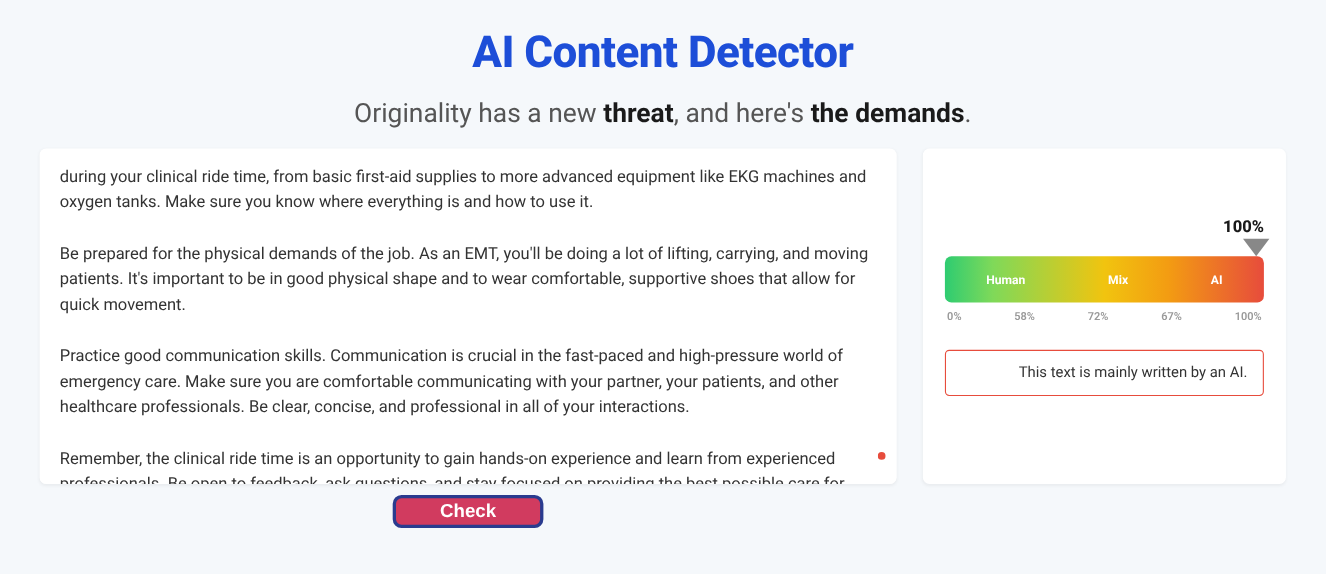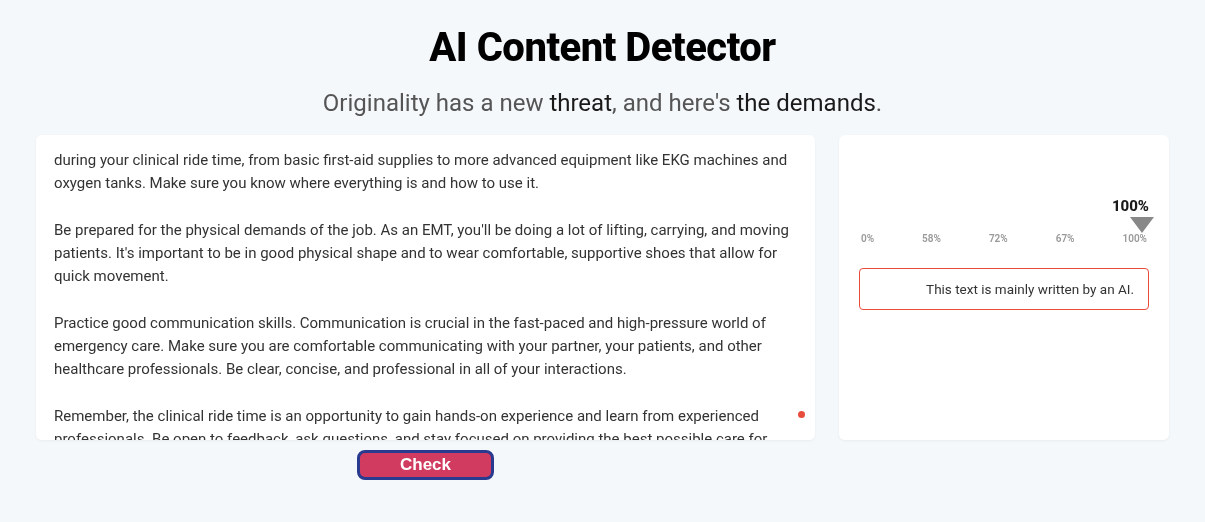--- a/index.html
+++ b/index.html
@@ -11,34 +11,34 @@
       font-family: -apple-system, BlinkMacSystemFont, 'Segoe UI', Roboto, Helvetica, Arial, sans-serif;
       background: #f5f8fb;
       width: 1205px;
       height: 522px;
       overflow: hidden;
     }
     .page-title {
       text-align: center;
       font-size: 40px;
       font-weight: 800;
-      color: #000000;
+      color: #1d4ed8;
       padding-top: 24px;
       letter-spacing: -0.5px;
     }
     .subtitle {
       text-align: center;
       font-size: 24px;
       color: #555;
       font-weight: 400;
       margin-top: 18px;
       margin-bottom: 18px;
     }
     .subtitle .bold {
-      font-weight: 400;
+      font-weight: 700;
       color: #1a1a1a;
     }
     .main-layout {
       display: flex;
       gap: 24px;
       padding: 0 36px;
     }
     .text-panel {
       flex: 1;
       position: relative;
@@ -186,20 +186,25 @@
 Remember, the clinical ride time is an opportunity to gain hands-on experience and learn from experienced professionals. Be open to feedback, ask questions, and stay focused on providing the best possible care for your patients. Good luck!</textarea>
       <div class="red-dot"></div>
     </div>
     <button class="check-button">Check</button>
   </div>
 
   <div class="results-panel">
     <div class="percentage-label">100%</div>
     <div class="gauge-wrapper">
       <div class="pointer"></div>
+      <div class="gauge-bar">
+        <span class="gauge-label">Human</span>
+        <span class="gauge-label">Mix</span>
+        <span class="gauge-label">AI</span>
+      </div>
       <div class="ticks">
         <span class="tick">0%</span>
         <span class="tick">58%</span>
         <span class="tick">72%</span>
         <span class="tick">67%</span>
         <span class="tick">100%</span>
       </div>
     </div>
     <div class="result-box">This text is mainly written by an AI.</div>
   </div>

